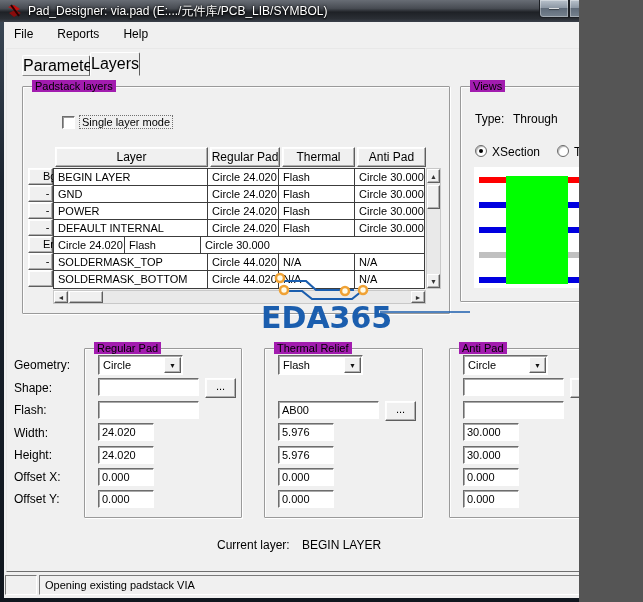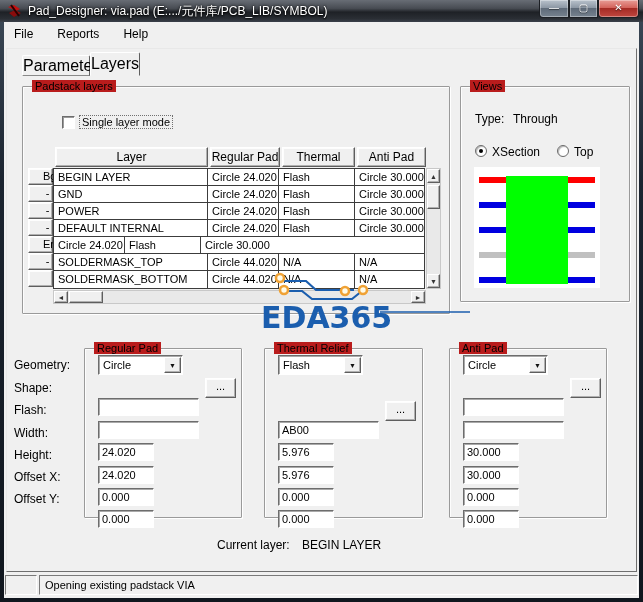--- a/index.html
+++ b/index.html
@@ -1,18 +1,18 @@
 <!DOCTYPE html>
 <html><head>
 <meta charset="utf-8">
 <style>
   * { margin:0; padding:0; box-sizing:border-box; }
   html,body { background:#555; }
   .win {
-    position:relative; width:643px; height:602px;
+    position:relative; width:579px; height:602px;
     font-family:"Liberation Sans", sans-serif; font-size:11px; color:#000;
     background:linear-gradient(to bottom,#3d4a58 0%,#1b2430 30%,#10161e 100%);
     overflow:hidden;
   }
   
   .titlebar {
     position:absolute; left:0; top:0; width:643px; height:22px;
     background:linear-gradient(to bottom,#686d75 0%,#484c53 38%,#1e2126 55%,#2a2e34 85%,#3a4049 100%);
     display:flex; align-items:center;
   }
@@ -55,21 +55,21 @@
     border-radius:2px 2px 0 0;
   }
   .tab.inactive { left:18px; top:33px; width:68px; height:21px; line-height:20px; border-bottom:1px solid #8a8a8a; }
   .tab.active   { left:86px; top:30px; width:50px; height:24px; line-height:22px; z-index:2; }
   
   .group {
     position:absolute; border:1px solid #9a9a9a; border-radius:1px;
     box-shadow:1px 1px 0 #fff, inset 1px 1px 0 #fdfdfd;
   }
   .group > .glabel {
-    position:absolute; top:-7px; left:9px; background:#b91c1c; padding:0 3px; font-size:11px;
+    position:absolute; top:-7px; left:9px; background:#a21caf; padding:0 3px; font-size:11px;
   }
   
   .checkbox-box {
     position:absolute; width:13px; height:13px; background:#fff;
     border:1px solid; border-color:#6d6d6d #fff #fff #6d6d6d;
     box-shadow:inset 1px 1px 0 #9a9a9a;
   }
   .check-label { position:absolute; padding:0 2px; outline:1px dotted #707070; }
   .radio { position:absolute; width:12px; height:12px; border-radius:50%;
     background:#fff; border:1px solid #6a6a6a; box-shadow:inset 1px 1px 1px #b5b5b5; }
@@ -96,21 +96,21 @@
   
   .sb { position:absolute; background:#e9e9e9; border:1px solid #c8c8c8; }
   .sbtn { position:absolute; background:#f0f0f0; border:1px solid; border-color:#fff #5e5e5e #5e5e5e #fff;
     box-shadow:inset -1px -1px 0 #b0b0b0; font-size:7px; color:#333; text-align:center; }
   .sthumb { position:absolute; background:#f0f0f0; border:1px solid; border-color:#fff #5e5e5e #5e5e5e #fff;
     box-shadow:inset -1px -1px 0 #b0b0b0; }
   
   .tin {
     position:absolute; height:18px; background:#fff; font:11px "Liberation Sans",sans-serif;
     border:1px solid; border-color:#6d6d6d #fff #fff #6d6d6d;
-    box-shadow:inset 1px 1px 0 #a9a9a9; padding:0 3px; color:#000;margin-top:20px;
+    box-shadow:inset 1px 1px 0 #a9a9a9; padding:0 3px; color:#000;
   }
   .combo { position:absolute; height:20px; background:#fff;
     border:1px solid; border-color:#6d6d6d #fff #fff #6d6d6d; box-shadow:inset 1px 1px 0 #a9a9a9; }
   .combo .cval { position:absolute; left:4px; top:3px; font-size:11px; }
   .combo .cbtn { position:absolute; right:1px; top:1px; width:17px; height:16px;
     background:#f0f0f0; border:1px solid; border-color:#fff #5e5e5e #5e5e5e #fff;
     box-shadow:inset -1px -1px 0 #b0b0b0; text-align:center; font-size:7px; line-height:15px; color:#111; }
   .flabel { position:absolute; left:10px; font-size:12px; }
   
   .preview { position:absolute; left:13px; top:80px; width:126px; height:121px; background:#fff; }

